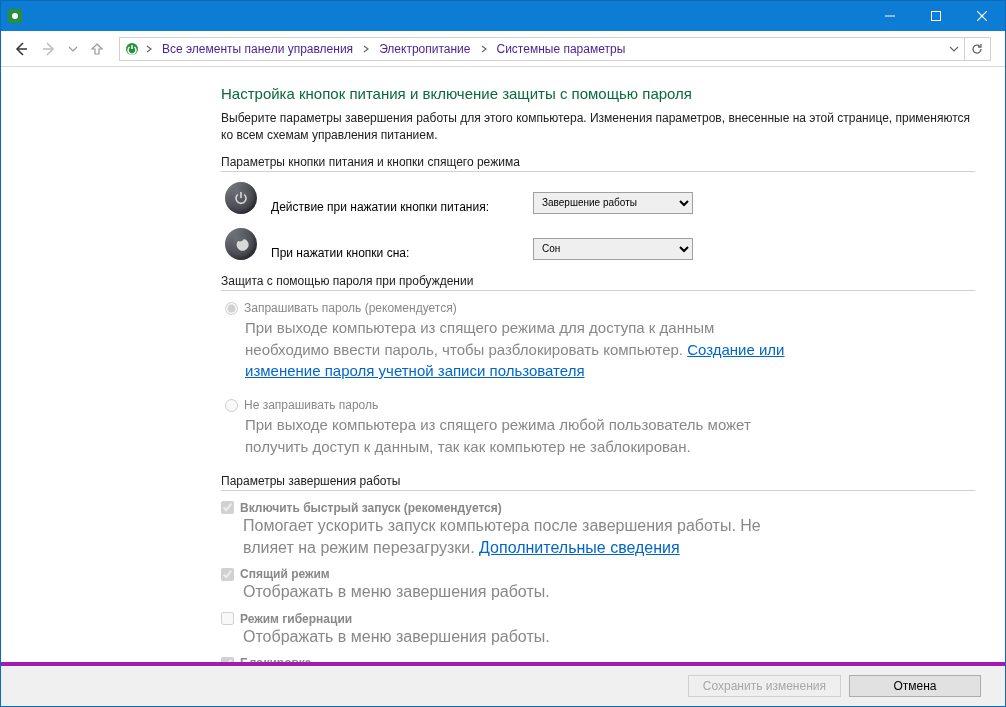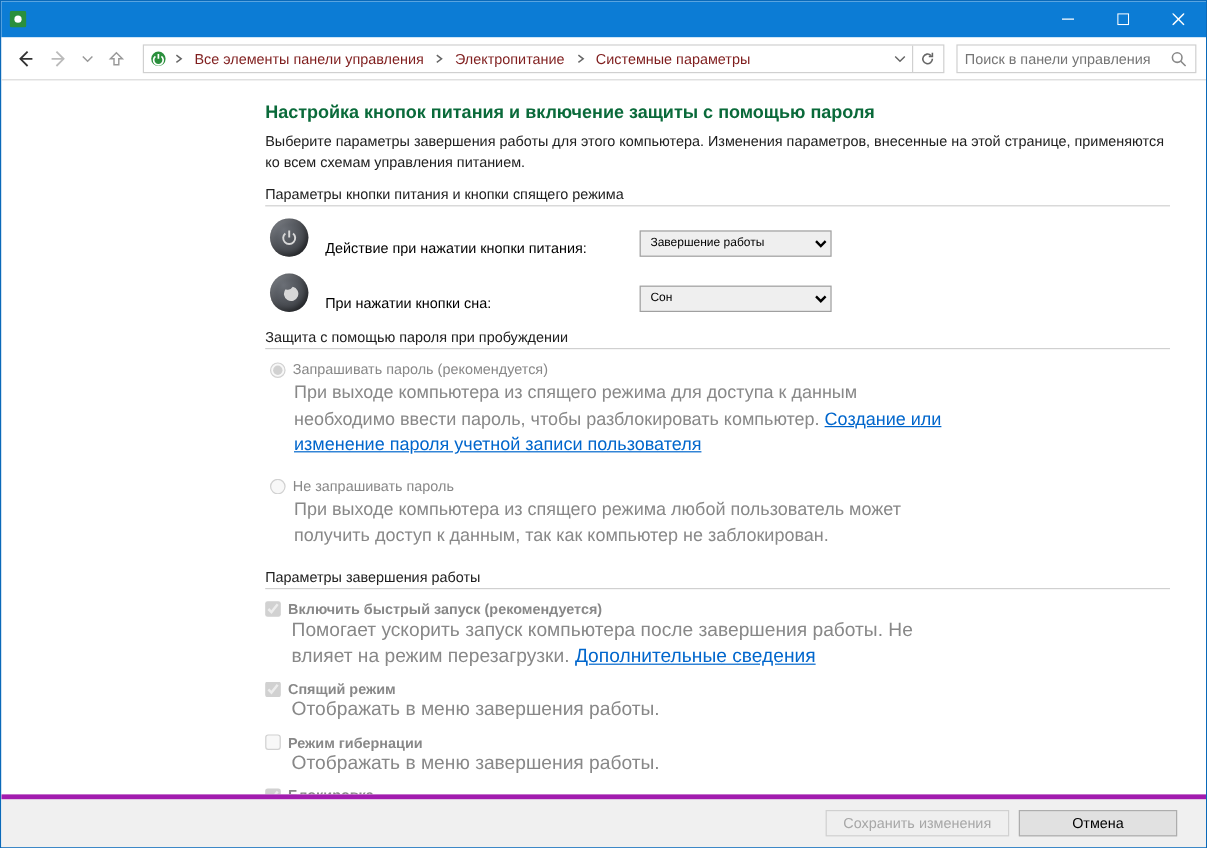--- a/index.html
+++ b/index.html
@@ -69,21 +69,21 @@
     align-items: center;
     padding: 0 2px;
     margin: 0 6px;
     min-width: 0;
   }
   .addr .addr-icon { width: 20px; display:inline-flex;align-items:center;justify-content:center; }
   .crumb {
     display: inline-flex; align-items: center;
     height: 22px;
     padding: 0 6px;
-    color: #7f1d1d;
+    color: #4c1d95;
     white-space: nowrap;
   }
   .crumb-sep {
     display: inline-flex; align-items:center; justify-content:center;
     width: 14px; height: 22px;
     color: #666;
   }
   .addr .tail-drop { margin-left: auto; width: 20px; display:inline-flex;align-items:center;justify-content:center;color:#666; }
   .addr .refresh { width: 24px; display:inline-flex;align-items:center;justify-content:center;color:#666; border-left:1px solid #d0d0d0; height:100%; }
   .search {
@@ -108,21 +108,21 @@
     flex-direction: column;
   }
   .content-scroll {
     flex: 1;
     overflow: hidden;
     padding: 14px 30px 0 220px;
   }
   h1.page-title {
     color: #0a6a3a;
     font-size: 15px;
-    font-weight: 700;
+    font-weight: 400;
     margin: 4px 0 8px 0;
   }
   .intro {
     font-size: 12px;
     color: #202020;
     margin: 0 0 4px 0;
     line-height: 1.45;
   }
   .elevate-wrap {
     border: 3px solid #8a2f2a;
@@ -292,29 +292,20 @@
           </svg>
       </span>
       <span class="refresh">
         <svg width="14" height="14" viewBox="0 0 14 14">
             <path d="M11 7a4 4 0 1 1-1.2-2.8" fill="none" stroke="#666" stroke-width="1.3"></path>
             <path d="M11 2v3h-3" fill="none" stroke="#666" stroke-width="1.3"></path>
           </svg>
       </span>
     </div>
 
-    <div class="search">
-      <input placeholder="Поиск в панели управления" style="">
-      <span class="sicon">
-        <svg width="14" height="14" viewBox="0 0 14 14">
-            <circle cx="6" cy="6" r="4" fill="none" stroke="#888" stroke-width="1.3"></circle>
-            <line x1="9" y1="9" x2="13" y2="13" stroke="#888" stroke-width="1.3"></line>
-          </svg>
-      </span>
-    </div>
   </div>
 
   <div class="content-outer">
     <div class="content-scroll">
 
       <h1 class="page-title">Настройка кнопок питания и включение защиты с помощью пароля</h1>
       <p class="intro">Выберите параметры завершения работы для этого компьютера. Изменения параметров, внесенные на этой странице, применяются ко всем схемам управления питанием.</p>
 
 
       

